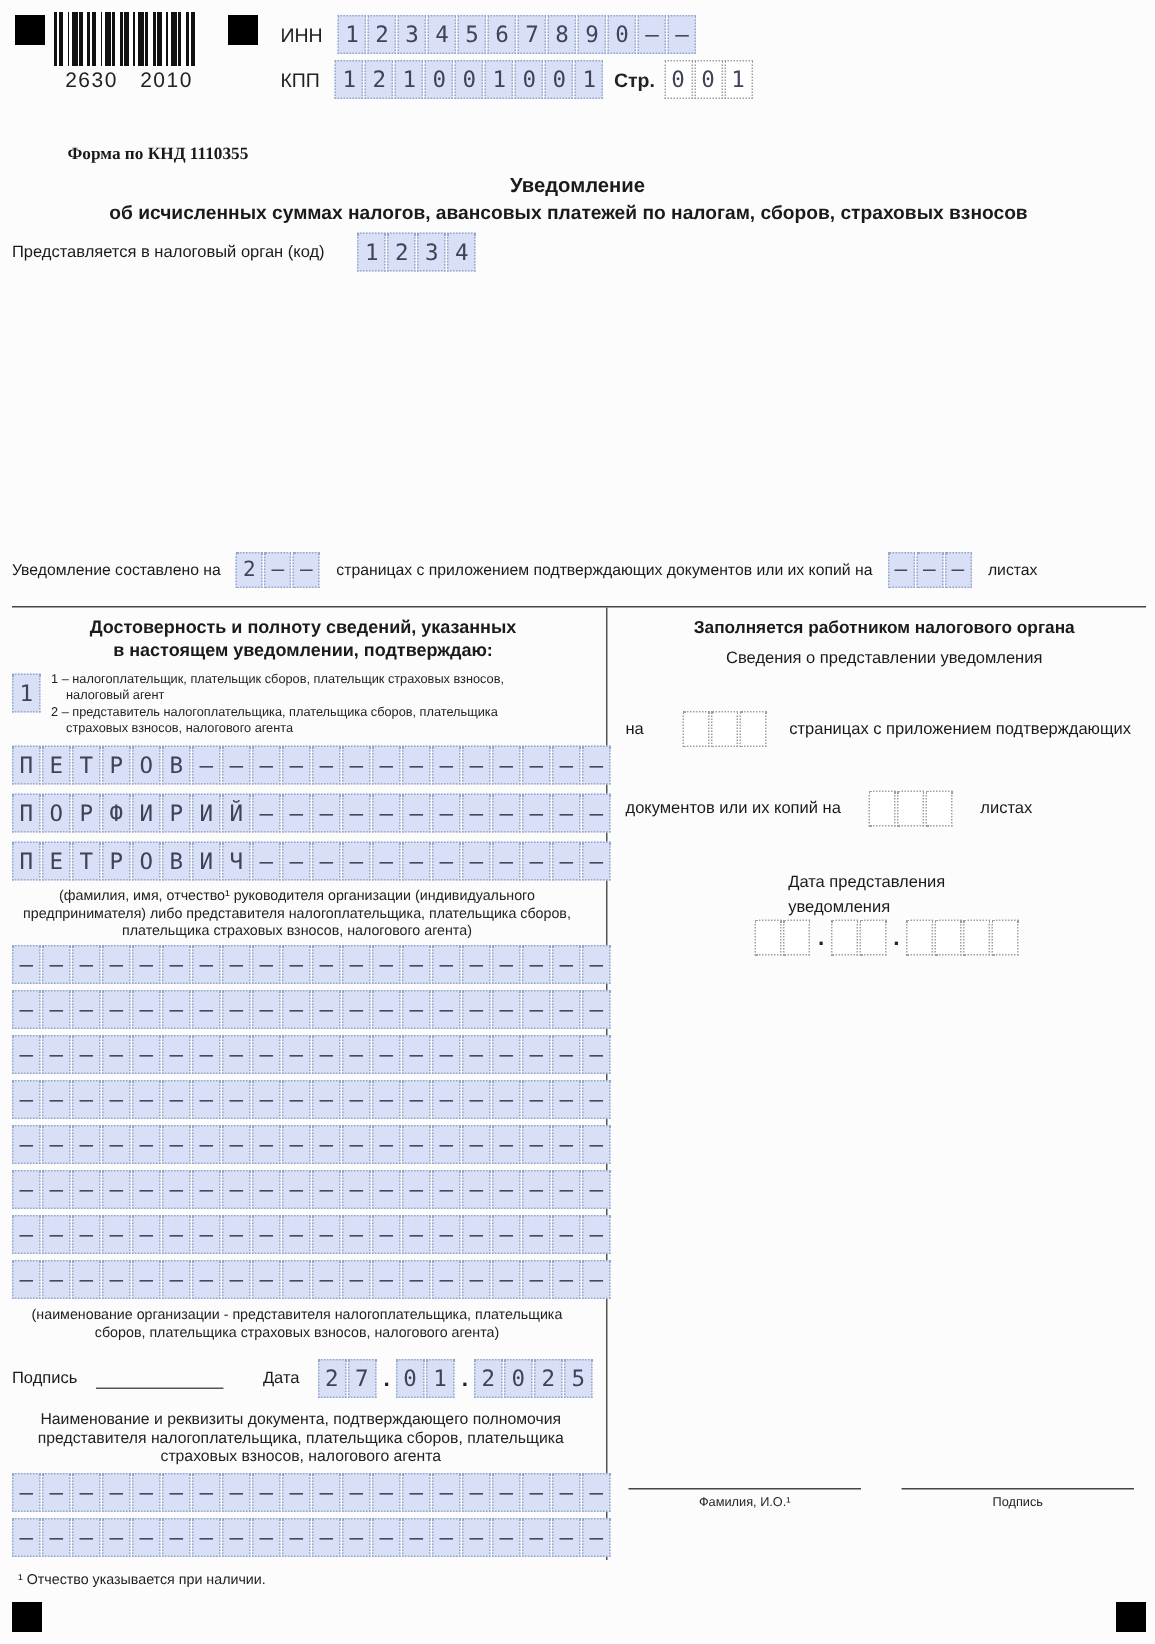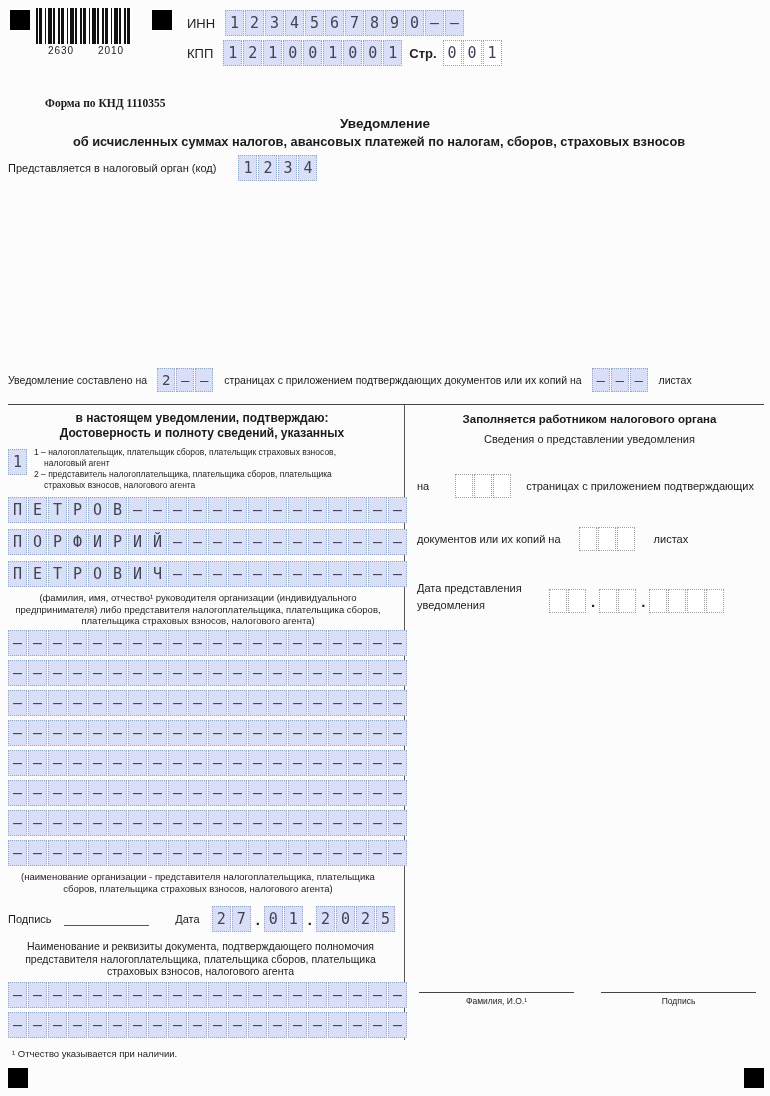--- a/index.html
+++ b/index.html
@@ -11,21 +11,21 @@
   .corner.tm { left:152px; top:10px; }
   .corner.bl { left:8px;  top:1068px; }
   .corner.br { left:744px; top:1068px; }
 
   .barcode-wrap { position:absolute; left:36px; top:8px; width:100px; text-align:center; }
   .barcode { height:36px; width:96px;
     background: repeating-linear-gradient(90deg,
       #111 0 2px, #fff 2px 3px, #111 3px 6px, #fff 6px 9px,
       #111 9px 10px, #fff 10px 12px, #111 12px 16px, #fff 16px 17px,
       #111 17px 19px, #fff 19px 22px); }
-  .barcode-nums { font-size:10px; letter-spacing:1px; color:#222; margin-top:1px; display:flex; justify-content:space-around; }
+  .barcode-nums { font-size:14px; letter-spacing:1px; color:#222; margin-top:1px; display:flex; justify-content:space-around; }
 
   .cell-row { display:inline-flex; vertical-align:middle; }
   .cell { width:19px; height:26px; border:1px dotted #a0a0a0; margin-right:1px;
     display:inline-flex; align-items:center; justify-content:center;
     font-family:"DejaVu Sans Mono", monospace; font-size:15px; color:#3f4358; background:#fff; flex:0 0 auto; }
   .cell-row.blue .cell { background:#d9dff6; border-color:#93a9c8; }
   .cell-row.small .cell { width:18px; height:24px; font-size:14px; }
 
   .hdr-row { position:absolute; display:flex; align-items:center; }
   .hdr-label { font-size:13px; color:#222; margin-right:10px; }
@@ -64,21 +64,21 @@
 
   .footnote { position:absolute; left:12px; top:1048px; font-size:9.5px; color:#222; }
 
   .rc-heading { text-align:center; font-size:11.5px; font-weight:bold; margin-top:2px; }
   .rc-sub { text-align:center; font-size:11px; margin-top:8px; }
   .rc-row { display:flex; align-items:center; font-size:11px; margin-top:29px; }
   .rc-row .t { white-space:nowrap; }
   .rc-presented { justify-content:space-between; margin-top:24px; }
   .rc-pages .cell-row { margin:0 14px 0 26px; }
   .rc-copies .cell-row { margin:0 18px 0 18px; }
-  .rc-date { align-items:flex-end; }
+  .rc-date { align-items:center;flex-direction:column; }
   .rc-date .lbl2 { width:128px; line-height:1.5; }
   .rc-spacer { flex:1; }
   .rc-signs { display:flex; justify-content:space-between; margin:0 6px 26px 2px; }
   .sig-stack { width:46%; text-align:center; }
   .sig-stack .line { border-top:1px solid #444; margin-bottom:3px; }
   .sig-stack .lab { font-size:8.5px; color:#222; }
 </style>
 </head>
 <body>
 
@@ -159,22 +159,22 @@
         <span class="cell">–</span>
         <span class="cell">–</span>
       </span>
     <span class="t">листах</span>
   </div>
 
   <div class="columns">
 
     <div class="col-left">
       <div class="lc-heading">
+        <div>Достоверность и полноту сведений, указанных</div>
         <div>в настоящем уведомлении, подтверждаю:</div>
-        <div>Достоверность и полноту сведений, указанных</div>
       </div>
 
       <div class="legend-row">
         <span class="cell-row blue legend-box">
             <span class="cell">1</span>
           </span>
         <div class="legend-text">
           <div>1 – налогоплательщик, плательщик сборов, плательщик страховых взносов, налоговый агент</div>
           <div>2 – представитель налогоплательщика, плательщика сборов, плательщика страховых взносов, налогового агента</div>
         </div>

